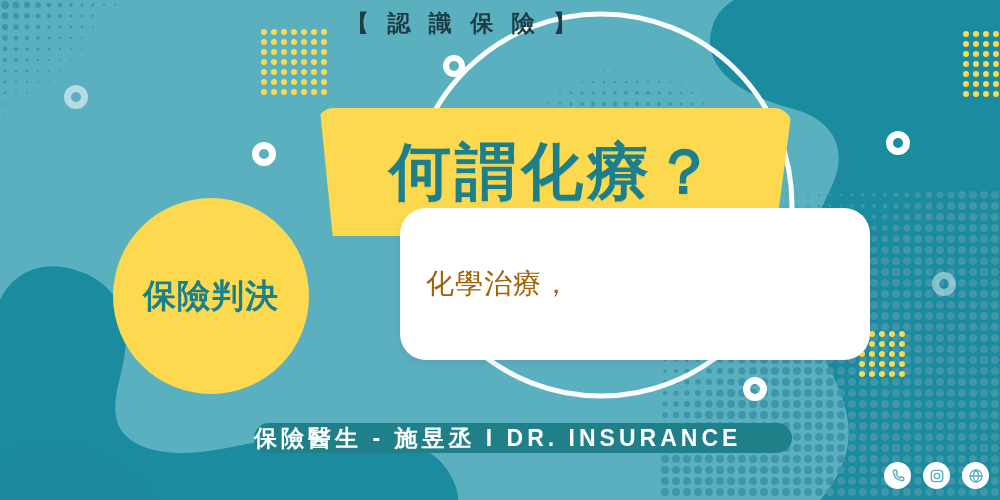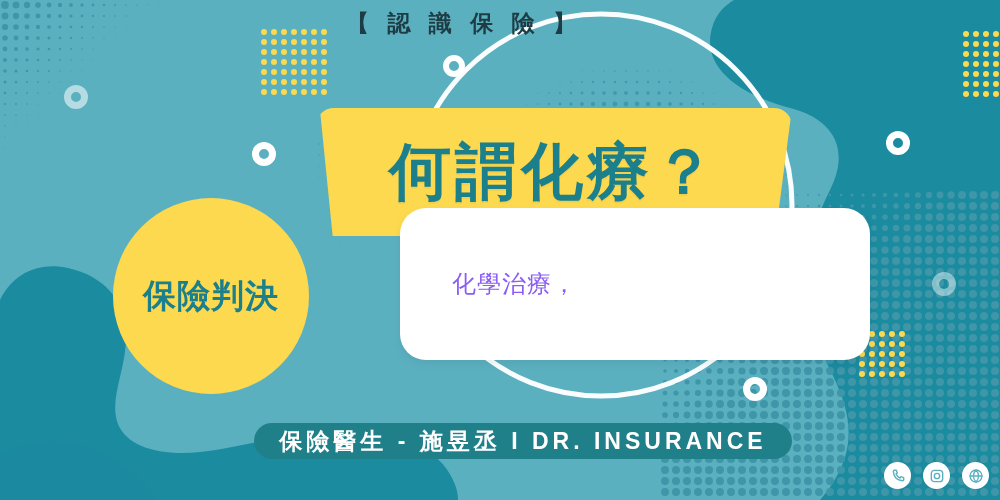--- a/index.html
+++ b/index.html
@@ -54,27 +54,27 @@
   }
 
   
   .q-card{
     position:absolute;left:400px;top:208px;width:470px;height:152px;
     background:#ffffff;border-radius:26px;
     display:flex;flex-direction:column;justify-content:center;
     padding:0 0 0 26px;box-sizing:border-box;
     box-shadow:0 4px 10px rgba(0,0,0,.06);
   }
-  .q-line{color:#8b5cf6;font-size:24px;line-height:1.42;white-space:nowrap;letter-spacing:1px;margin-left:26px;}
+  .q-line{color:#a16207;font-size:28px;line-height:1.42;white-space:nowrap;letter-spacing:1px;}
 
   
   .footer-pill{
-    position:absolute;left:254px;top:423px;width:538px;height:36px;
+    position:absolute;left:254px;top:423px;width:538px;height:30px;
     background:#20808a;border-radius:22px;
-    display:flex;align-items:center;justify-content:center;
+    display:flex;align-items:center;
   }
   .footer-text{
     color:#ffffff;font-weight:bold;font-size:23px;letter-spacing:4px;white-space:nowrap;
   }
 
   
   .social-row{position:absolute;left:884px;top:462px;display:flex;gap:12px;}
   .social-icon{
     width:27px;height:27px;border-radius:50%;background:#ffffff;
     display:flex;align-items:center;justify-content:center;

